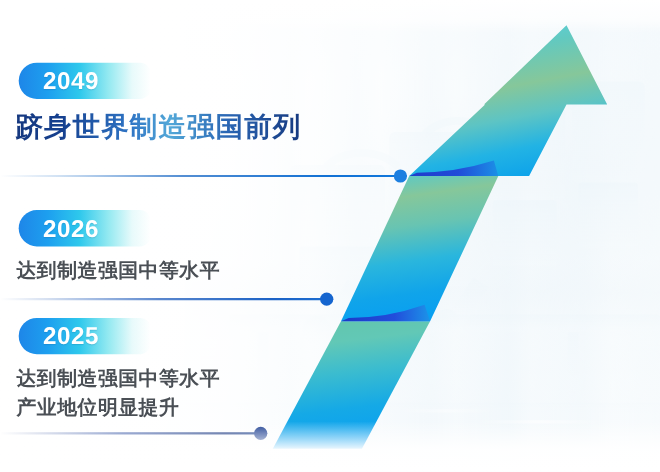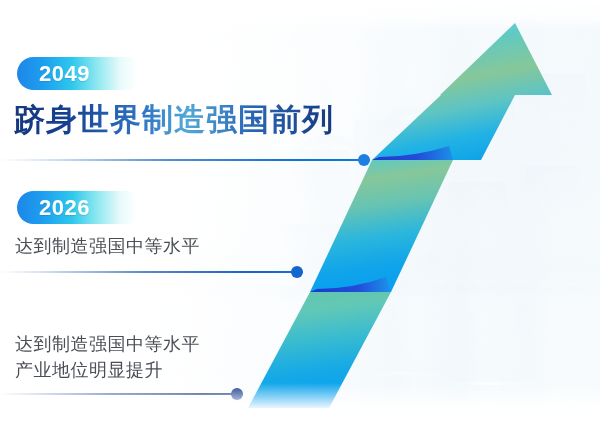--- a/index.html
+++ b/index.html
@@ -160,39 +160,39 @@
   }
   .pill-2049 { left: 17px; top: 57px;  width: 120px; }
   .pill-2035 { left: 17px; top: 191px; width: 120px; }
   .pill-2025 { left: 17px; top: 289px; width: 120px; }
 
   
   .headline {
     position: absolute;
     left: 14px;
     top: 103px;
-    font-size: 31px;
+    font-size: 25px;
     font-weight: 700;
     letter-spacing: 1px;
     line-height: 1.1;
     background: linear-gradient(90deg, #16387f 0%, #15408f 16%, #2f74c4 40%, #53a8d8 54%, #2a66b4 74%, #16397f 100%);
     -webkit-background-clip: text;
     background-clip: text;
     color: transparent;
     -webkit-text-fill-color: transparent;
     white-space: nowrap;
     text-align: center;
   }
 
   .body-text {
     position: absolute;
     left: 15px;
     color: #4a4f55;
     font-size: 18px;
-    font-weight: 400;
+    font-weight: 700;
     line-height: 26px;
     letter-spacing: .5px;
     white-space: pre-line;
   }
   .body-2035 { top: 233px; }
   .body-2025 { top: 331px; }
 
   
   .streak {
     position: absolute;
@@ -316,20 +316,21 @@
     <div class="line"></div>
     <div class="dot"></div>
   </div>
 
   <div class="pill pill-2049">2049</div>
   <div class="headline">跻身世界制造强国前列</div>
 
   <div class="pill pill-2035">2026</div>
   <div class="body-text body-2035">达到制造强国中等水平</div>
 
+  <div class="pill pill-2025">2025</div>
   <div class="body-text body-2025">达到制造强国中等水平
 产业地位明显提升</div>
 
   <div class="streak" style="left:430px; top:382px; width:120px;"></div>
   <div class="streak" style="left:360px; top:372px; width:90px; opacity:.45;"></div>
 
   <div class="bg-bottomfade"></div>
 </div>
 
 </body></html>

